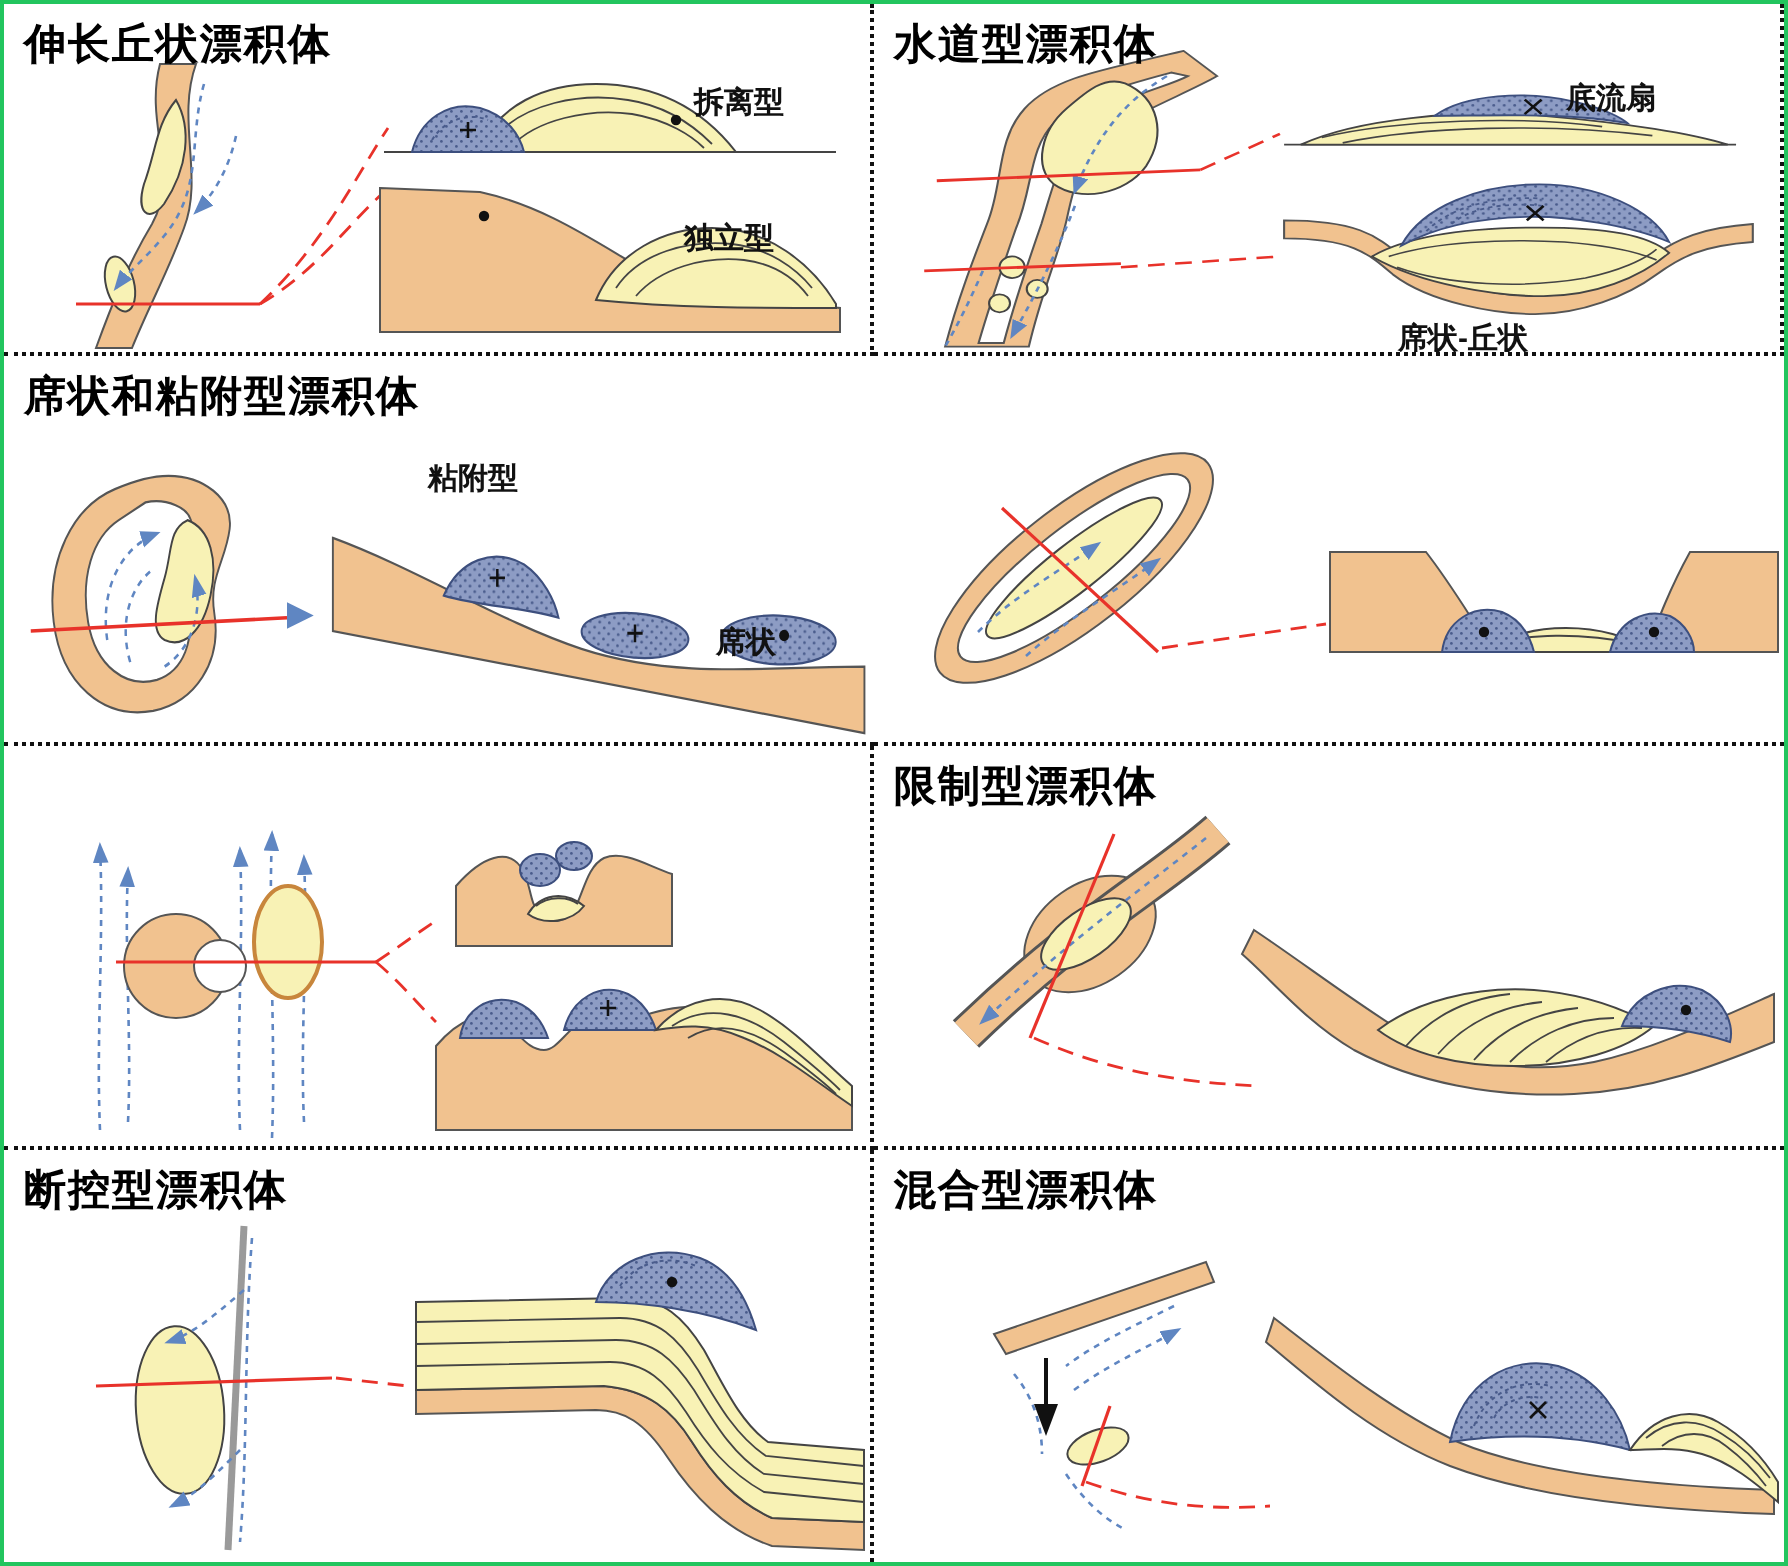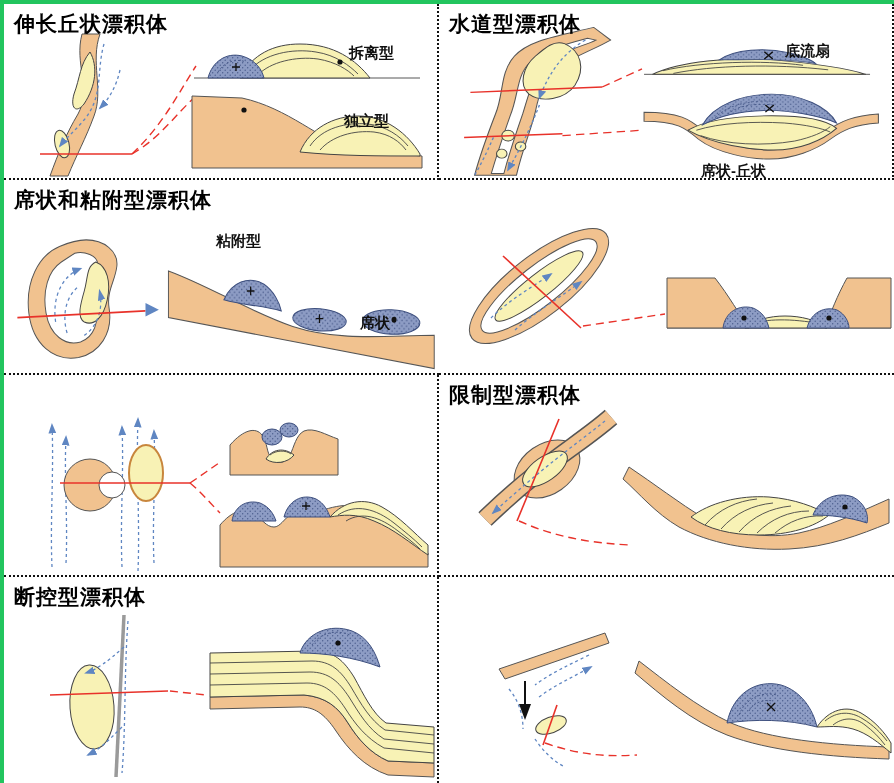--- a/index.html
+++ b/index.html
@@ -1,20 +1,20 @@
 <!DOCTYPE html>
 <html><head>
 <meta charset="utf-8">
 <style>
   html,body{margin:0;padding:0;background:#fff;}
   .fig{
     position:relative;
     width:894px;height:783px;
     box-sizing:border-box;
-    border:4px solid #22c55e;
+    border:2px solid #22c55e;
     background:#fff;
     font-family:"Liberation Sans","DejaVu Sans",sans-serif;
     display:grid;
     grid-template-columns:435px 455px;
     grid-template-rows:176px 195px 202px 206px;
   }
   .cell{position:relative;box-sizing:border-box;overflow:hidden;background:#fff;}
   .cell.c1{border-right:2px dotted #111;}
   .cell.r1,.cell.r2,.cell.r3{border-bottom:2px dotted #111;}
   .cell svg{position:absolute;left:0;top:0;width:100%;height:100%;display:block;}
@@ -268,20 +268,21 @@
         <path class="lin" d="M206,97 L306,95 C325,95 335,105 345,120 C355,136 364,152 380,162 L430,167"></path>
         <path class="lin" d="M206,108 L303,106 C321,106 331,116 341,131 C351,147 362,161 380,171 L430,176"></path>
         <path class="blu" d="M296,76 C302,56 326,46 348,54 C364,60 372,76 376,90 C350,80 320,76 296,76 Z"></path>
         <path class="bdt" d="M308,68 C316,56 332,52 346,58"></path>
         <circle class="dot" cx="334" cy="66" r="2.6"></circle>
       </g>
     </svg>
   </div>
 
   <div class="cell r4">
+    <span class="ptitle">混合型漂积体</span>
     <svg viewBox="0 0 455 206" preserveAspectRatio="none">
       <g>
         <path class="tan" d="M166,56 L170,66 L66,102 L60,92 Z"></path>
         <path class="cur" d="M150,78 C130,88 112,96 96,108"></path>
         <path class="cur" d="M100,120 C116,108 134,100 152,90" marker-end="url(#mB)"></path>
         <path class="cur" d="M70,112 C80,124 84,138 84,152"></path>
         <path class="blk" d="M86,104 L86,140" marker-end="url(#mK)"></path>
         <ellipse class="yel" cx="112" cy="148" rx="16" ry="8" transform="rotate(-20 112 148)"></ellipse>
         <path class="cur" d="M96,162 C104,174 114,184 126,190"></path>
         <path class="red" d="M118,128 L104,168"></path>

